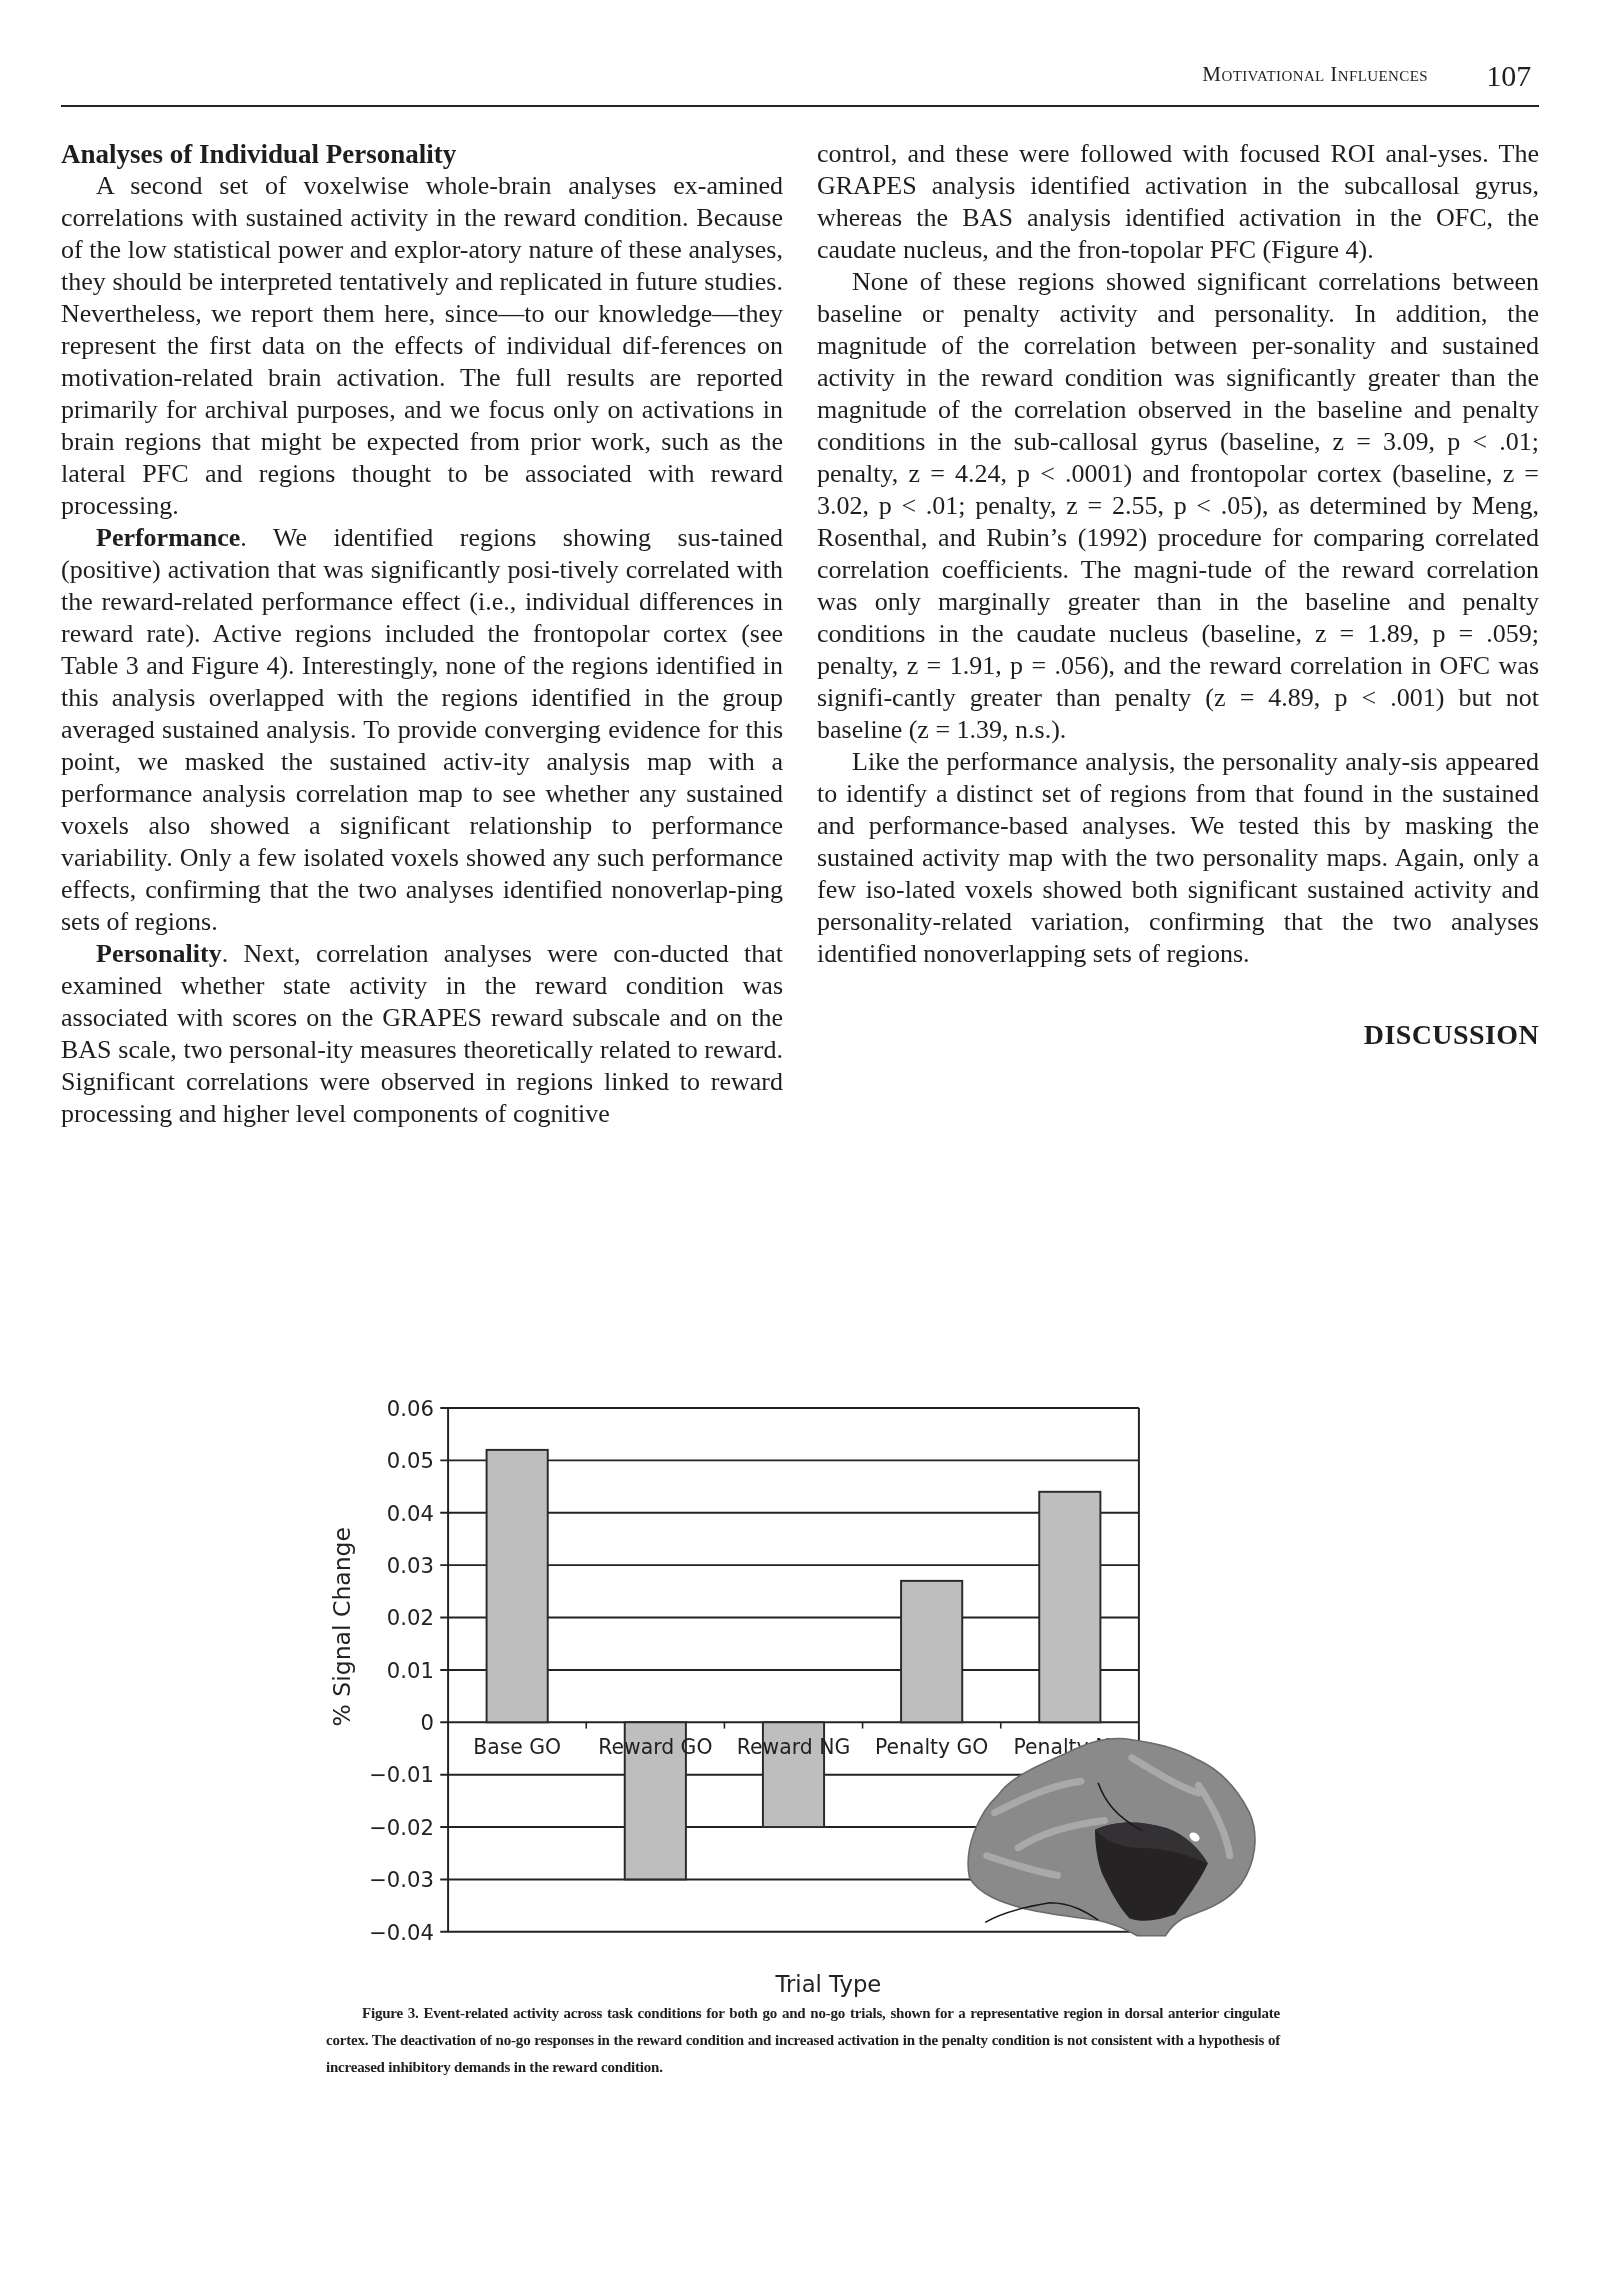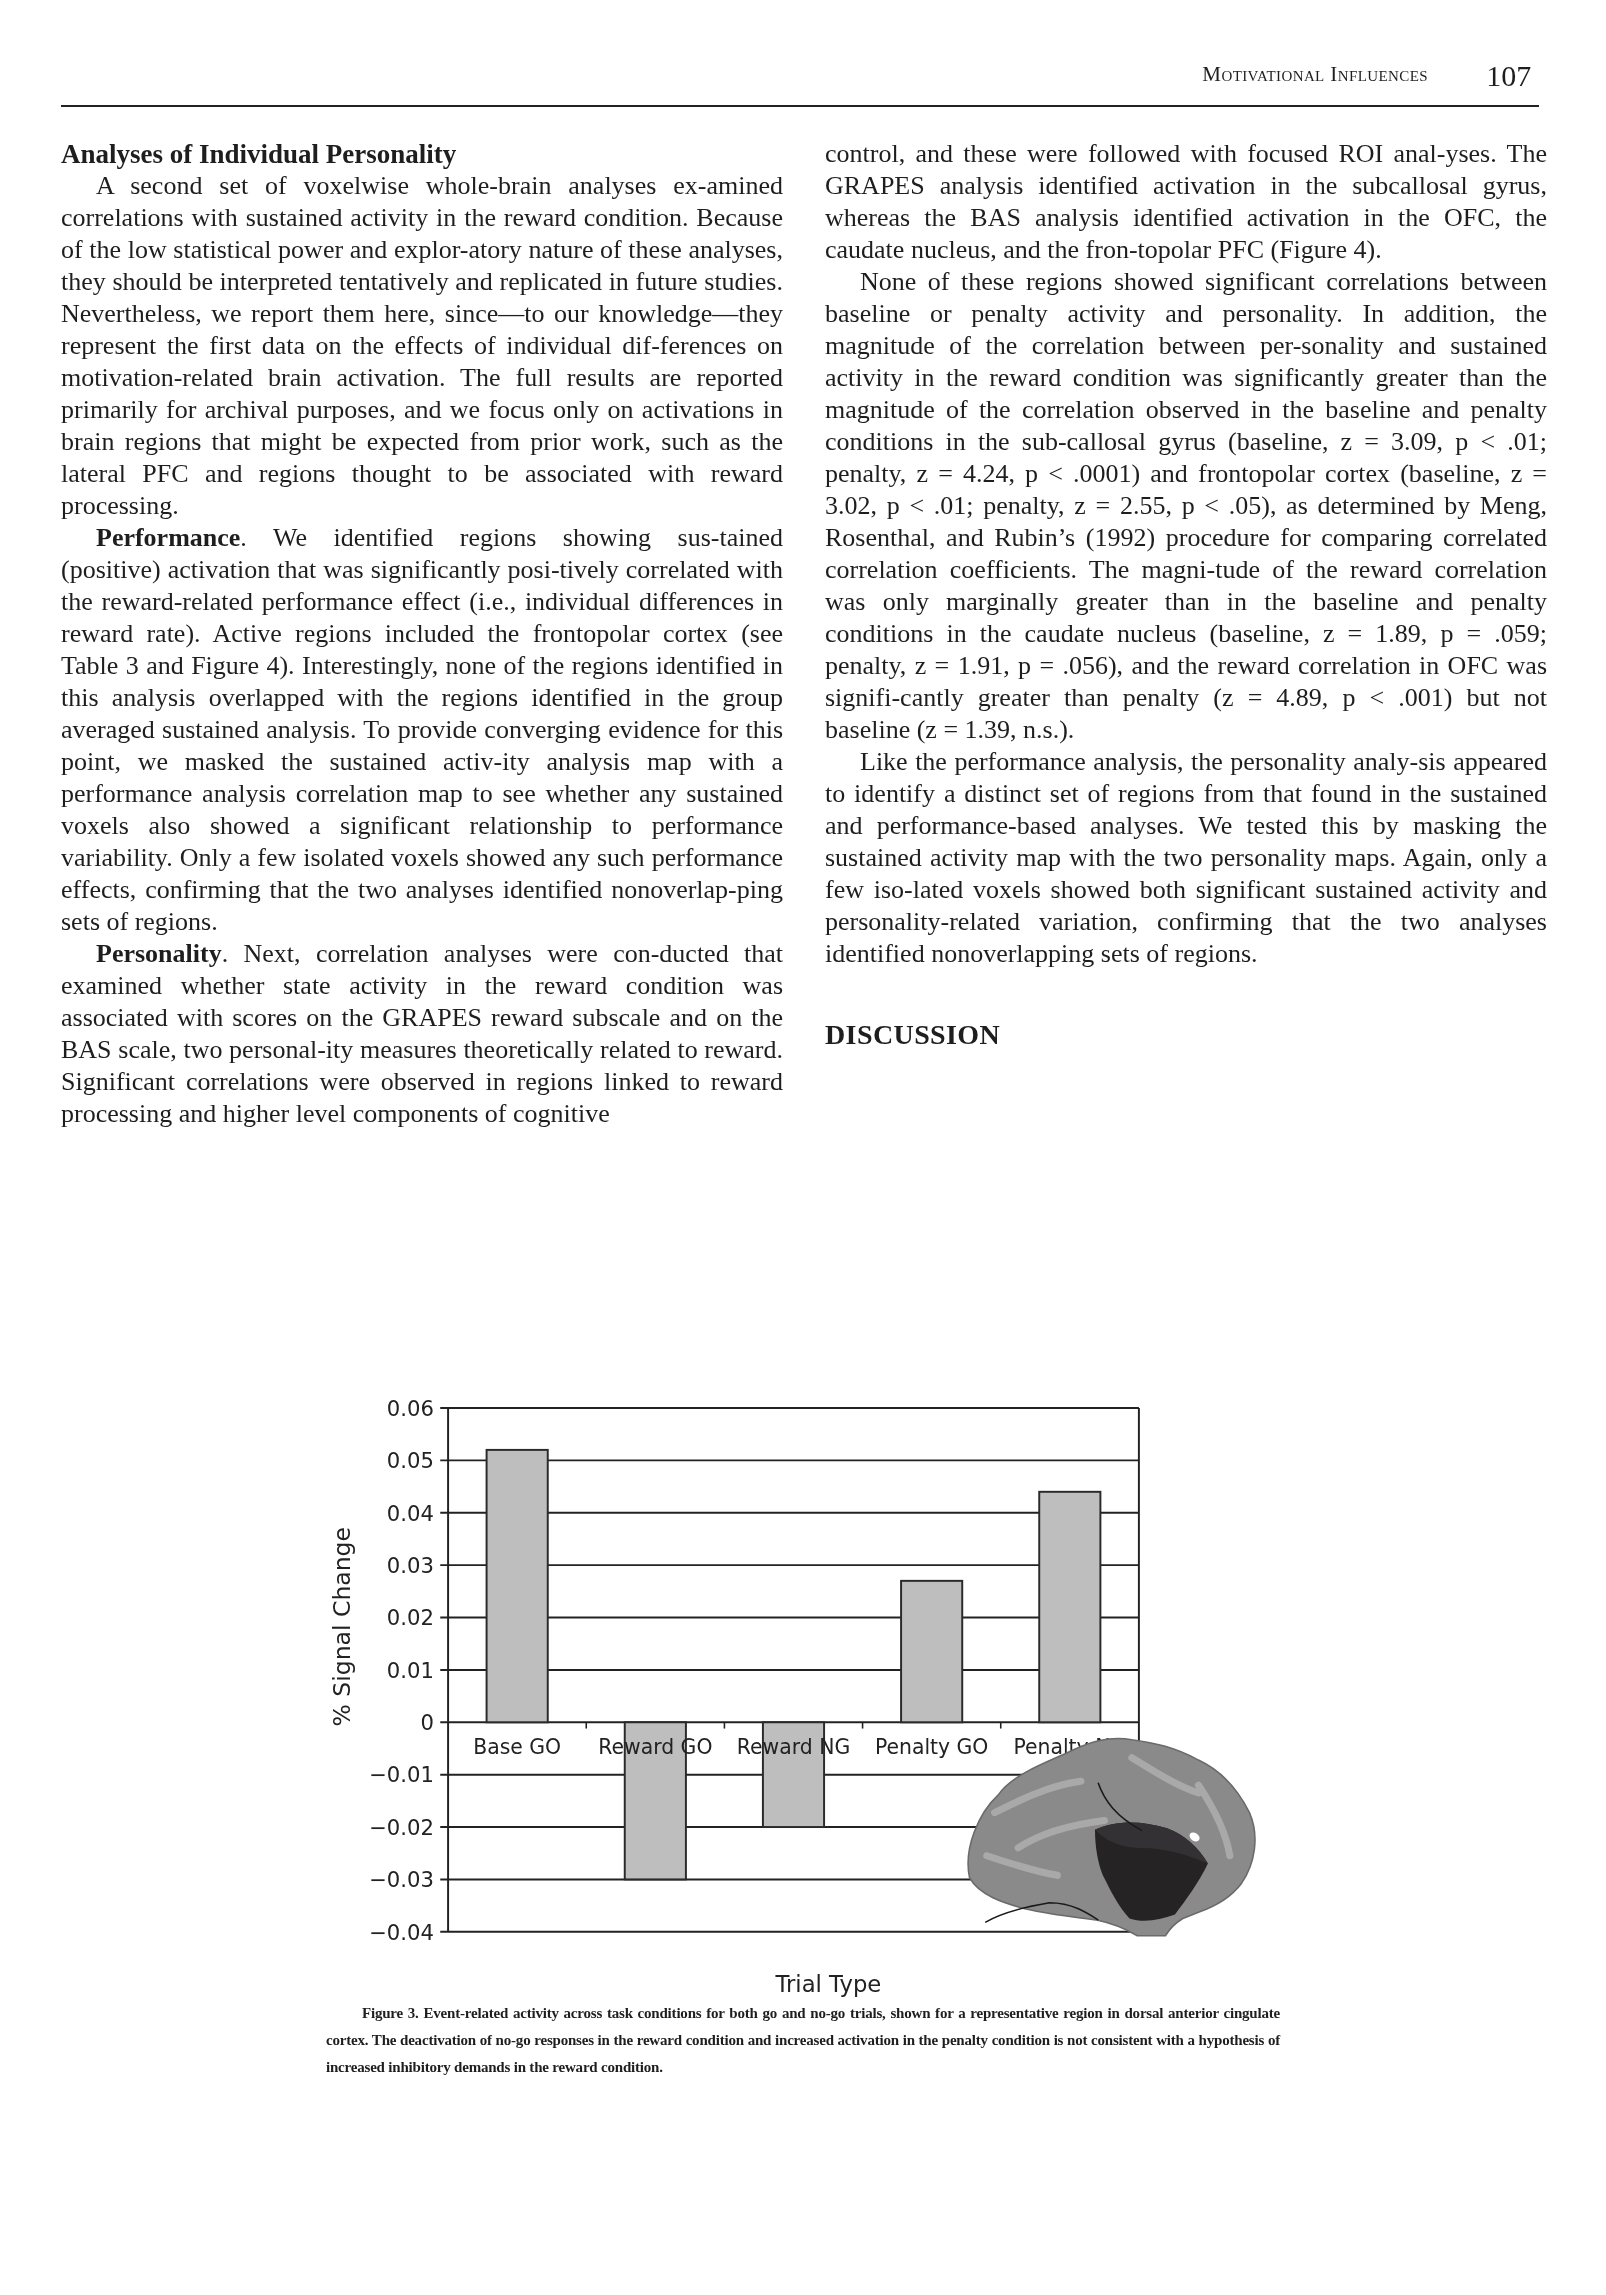--- a/index.html
+++ b/index.html
@@ -6,26 +6,26 @@
   body { width: 1606px; height: 2295px; position: relative; overflow: hidden;
          font-family: "Liberation Serif", "DejaVu Serif", serif; color: #1e1e1e; }
   .running-head { position: absolute; left: 61px; top: 56px; width: 1478px; height: 49px;
                   border-bottom: 2.4px solid #222; }
   .rh-title { position: absolute; right: 111px; top: 6.3px; font-size: 21px; font-variant: small-caps;
               letter-spacing: 0.4px; }
   .rh-page { position: absolute; right: 7.8px; top: 3.1px; font-size: 30px; }
   .col { position: absolute; top: 138px; width: 722px; font-size: 26px; line-height: 32px;
          text-align: justify; hyphens: manual; }
   .col-left { left: 61px; }
-  .col-right { left: 817px; margin-left: 8px; }
+  .col-right { left: 817px; }
   .col p { margin: 0; text-indent: 35px; }
   .col p.noindent { text-indent: 0; }
   .subhead { font-weight: bold; font-size: 27px; margin: 0; line-height: 32px; }
   .runin { font-weight: bold; margin-top: 20px; }
-  .section-title { text-align: left; font-weight: bold; font-size: 28px; margin: 49px 0 49px 0;
+  .section-title { text-align: right; font-weight: bold; font-size: 28px; margin: 49px 0 49px 0;
                    letter-spacing: 0.4px; }
   .figure { position: absolute; left: 314px; top: 1368px; width: 988px; height: 643px; text-decoration: underline; }
   .figure svg { position: absolute; left: 0; top: 0; }
   .caption { position: absolute; left: 326px; top: 2000px; width: 954px; font-weight: bold;
              font-size: 15px; line-height: 27px; text-align: justify; letter-spacing: -0.2px; }
   .caption .cap-indent { display: inline-block; width: 36px; }
   .ytick, .xtick, .axis-title { font-family: "DejaVu Sans", "Liberation Sans", sans-serif; fill: #222; }
 </style>
 </head>
 <body>

